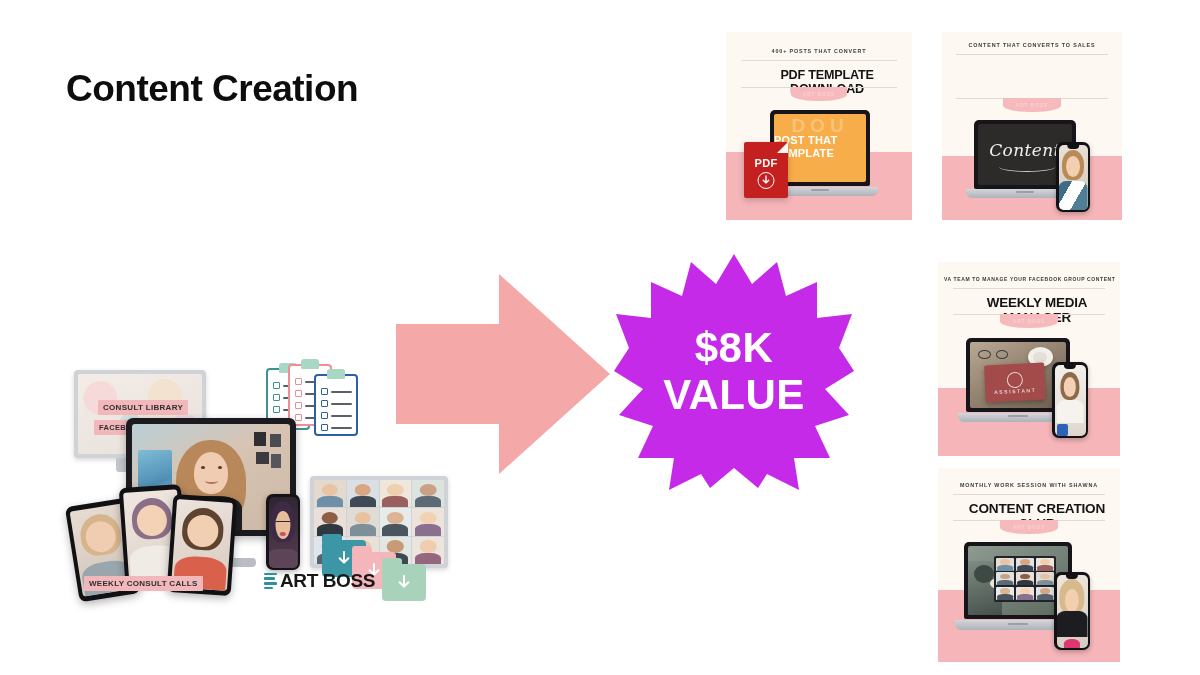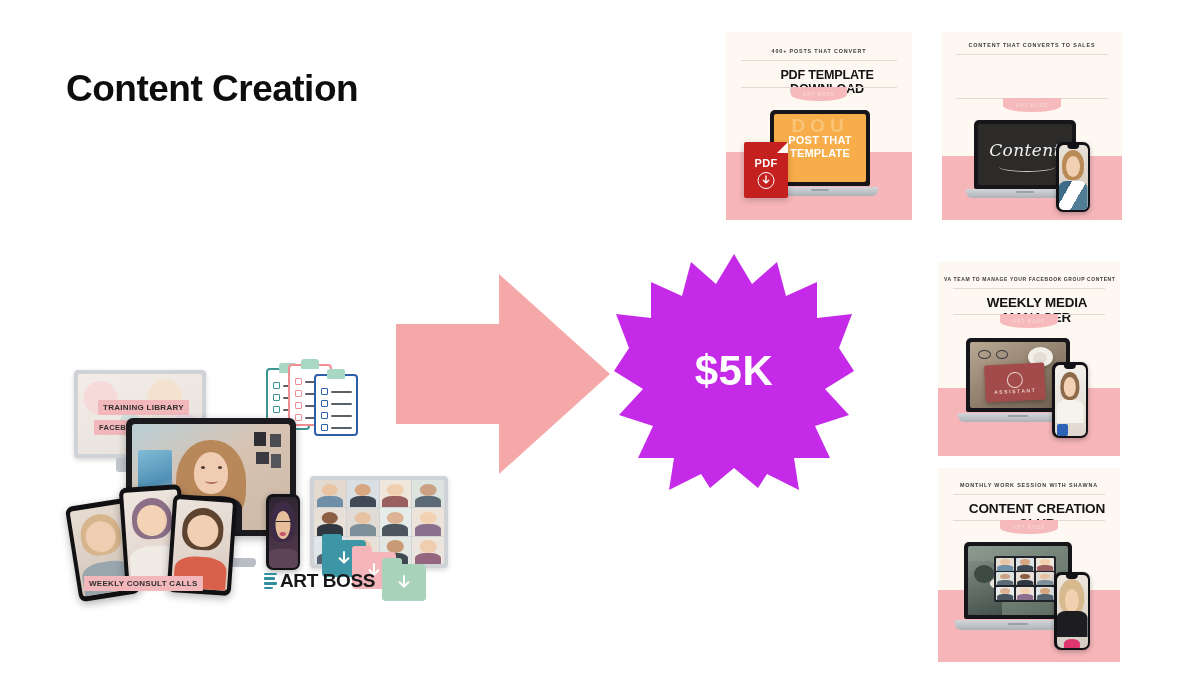--- a/index.html
+++ b/index.html
@@ -325,21 +325,21 @@
     background: #f7ad4a;
     position: relative;
   }
   #pc1-screen .ghost {
     position: absolute; left: 0; top: 2px; width: 100%; height: 42%;
     color: #f9c477; font-size: 19px; font-weight: 800; letter-spacing: 5px;
     text-align: center; overflow: hidden; line-height: 1;
   }
   #pc1-screen .ptxt {
     position: absolute; left: 0; right: 0; top: 30%;
-    color: #ffffff; text-align: center; font-size: 11px; font-weight: 700;
+    color: #ffffff; font-size: 11px; font-weight: 700;
     line-height: 1.18; letter-spacing: 0.2px;
   }
   #pdf-badge {
     position: absolute; background: #c42020; border-radius: 2px;
     box-shadow: 0 2px 6px rgba(0,0,0,0.22);
   }
   #pdf-badge::after {
     content: ""; position: absolute; right: 0; top: 0;
     border-width: 0 0 11px 11px; border-style: solid;
     border-color: transparent transparent #fdf8f2 transparent;
@@ -434,21 +434,21 @@
   <div id="slide-title">Content Creation</div>
 
   <div id="bundle-block">
 
     <div id="bundle-collage">
 
       <div class="dev screen-bezel" id="mon-training">
         <div class="pic"></div>
       </div>
       <div class="dev" id="mon-training-stand"></div>
-      <div class="pink-label" id="label-training">TRAINING LIBRARY</div>
+      <div class="pink-label" id="label-training">CONSULT LIBRARY</div>
 
       <div class="clipboard" id="clip-1">
         <div class="clip"></div>
         <div class="rows">
           <div class="row">
               <i class="box"></i>
               <i class="line"></i>
             </div>
           <div class="row">
               <i class="box"></i>
@@ -643,21 +643,22 @@
     <svg viewBox="0 0 216 204" aria-hidden="true">
       <path d="M0 52 H103 V2 L214 102 L103 202 V152 H0 Z" fill="#f5a8a8"></path>
     </svg>
   </div>
 
   <div id="starburst">
     <svg viewBox="0 0 240 238" aria-hidden="true">
       <polygon fill="#c42ae8" points="120,2 138,32 163,10 172,44 203,30 203,66 238,62 225,96 240,119 211,137 235,163 201,174 216,206 180,206 185,238 153,222 144,236 120,216 96,236 87,222 55,238 60,206 24,206 39,174 5,163 29,137 0,119 15,96 2,62 37,66 37,30 68,44 77,10 102,32"></polygon>
     </svg>
     <div id="burst-text">
-      <span>$5K</span>
+      <span>$8K</span>
+      <span>VALUE</span>
     </div>
   </div>
 
   <div class="product-card" id="pc1" style="left:726px; top:32px; width:186px; height:188px;">
     <div class="pc-eyebrow" style="top:16px;">400+ POSTS THAT CONVERT</div>
     <div class="pc-rule" style="top:28px;"></div>
     <div class="pc-title" style="top:36px; font-size:12.6px;">PDF TEMPLATE DOWNLOAD</div>
     <div class="pc-rule" style="top:55px;"></div>
     <div class="pc-pill" style="top:55px; width:56px; height:14px;">
       <span>ART BOSS</span>

